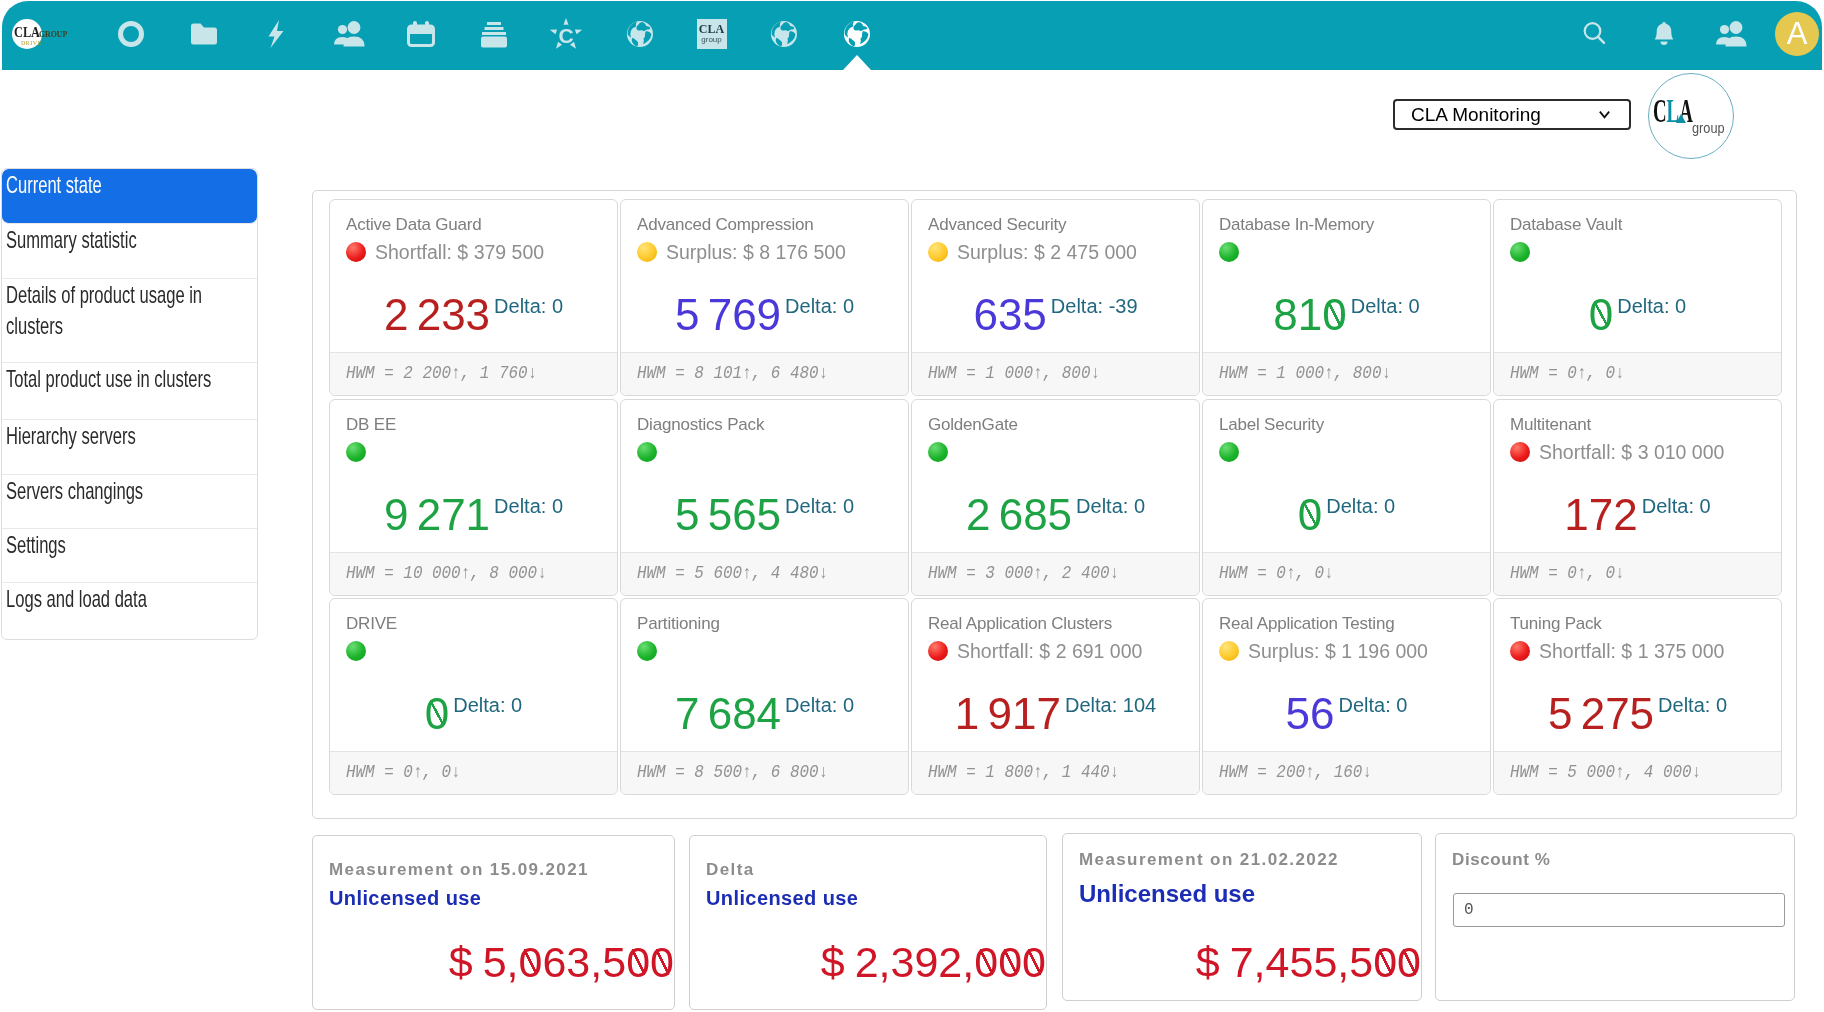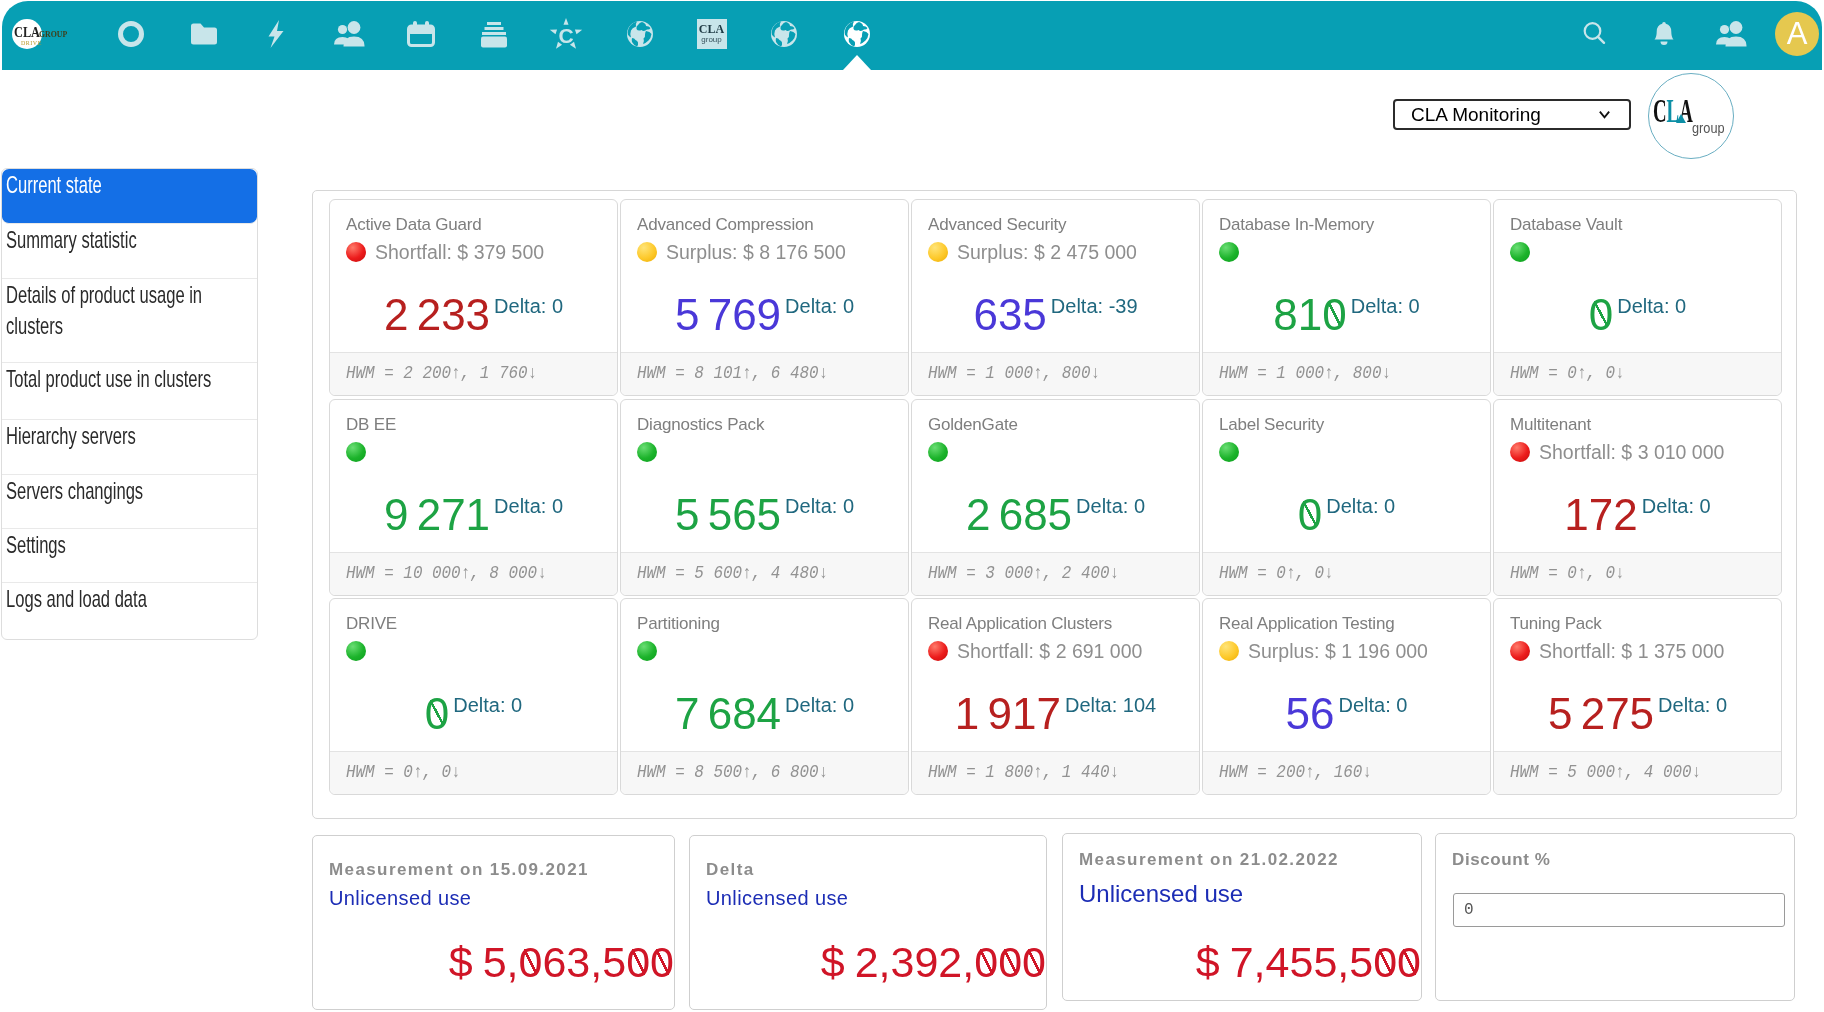--- a/index.html
+++ b/index.html
@@ -37,21 +37,21 @@
 .num{display:inline-block;font-size:44px;line-height:1;word-spacing:-4px;white-space:nowrap}
 .z{position:relative;display:inline-block;font-weight:inherit}
 .z::after{content:"";position:absolute;left:23%;right:23%;top:19%;bottom:22%;background:linear-gradient(to top right,transparent 45%,currentColor 45%,currentColor 55%,transparent 55%)}
 .n-r{color:#b7201f}.n-g{color:#1da344}.n-i{color:#4a38d8}
 .delta{font-size:20px;color:#20687f;margin-top:2px;margin-left:4px;white-space:nowrap}
 .cfoot{position:absolute;left:0;bottom:0;width:100%;height:43px;background:#f7f7f7;border-top:1px solid #e3e3e3;border-radius:0 0 6px 6px}
 .cfoot span{display:inline-block;font-family:"Liberation Mono",monospace;font-style:italic;font-size:17.5px;color:#929292;transform:scaleX(.91);transform-origin:0 50%;margin:10px 0 0 16px;white-space:nowrap}
 
 .panel{position:absolute;border:1px solid #cfcfcf;border-radius:5px;background:#fff}
 .pt{position:absolute;left:16px;top:24px;font-size:17px;font-weight:bold;color:#8c8c8c;letter-spacing:1.4px;white-space:nowrap}
-.pu{position:absolute;left:16px;top:51px;font-size:20px;font-weight:normal;color:#1c2db5;letter-spacing:.4px;white-space:nowrap}
+.pu{position:absolute;left:16px;top:51px;font-size:20px;font-weight:bold;color:#1c2db5;letter-spacing:.4px;white-space:nowrap}
 .pamt{position:absolute;left:0;width:100%;top:105px;text-align:right}
 .pamt span{display:inline-block;font-size:43px;line-height:1;word-spacing:-2px;color:#d01527;white-space:nowrap}
 </style></head>
 <body>
 <div id="topbar"></div>
 <div id="pointer"></div>
 <div id="logoc"></div>
 <div id="logotxt">CLA</div>
 <div id="logogroup">GROUP</div>
 <div id="logodrive">DRIVE</div>

